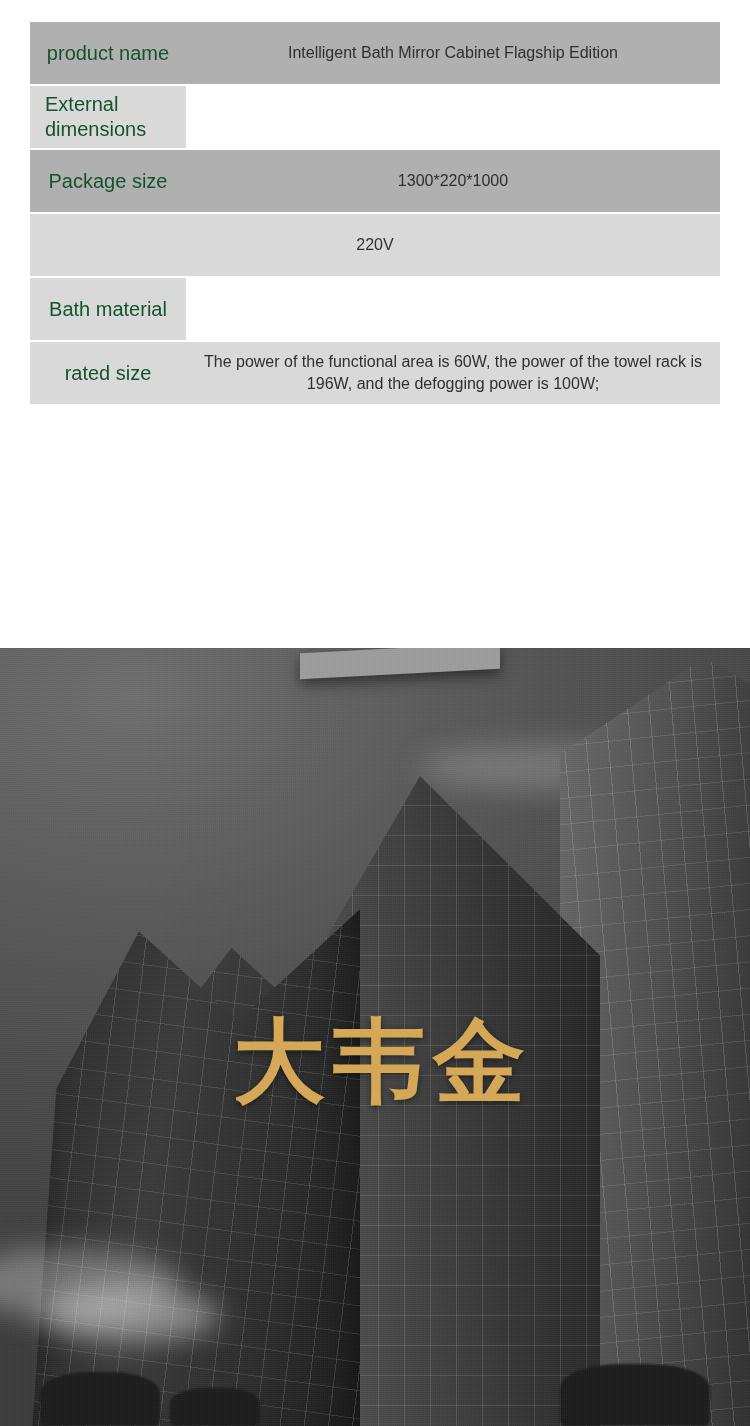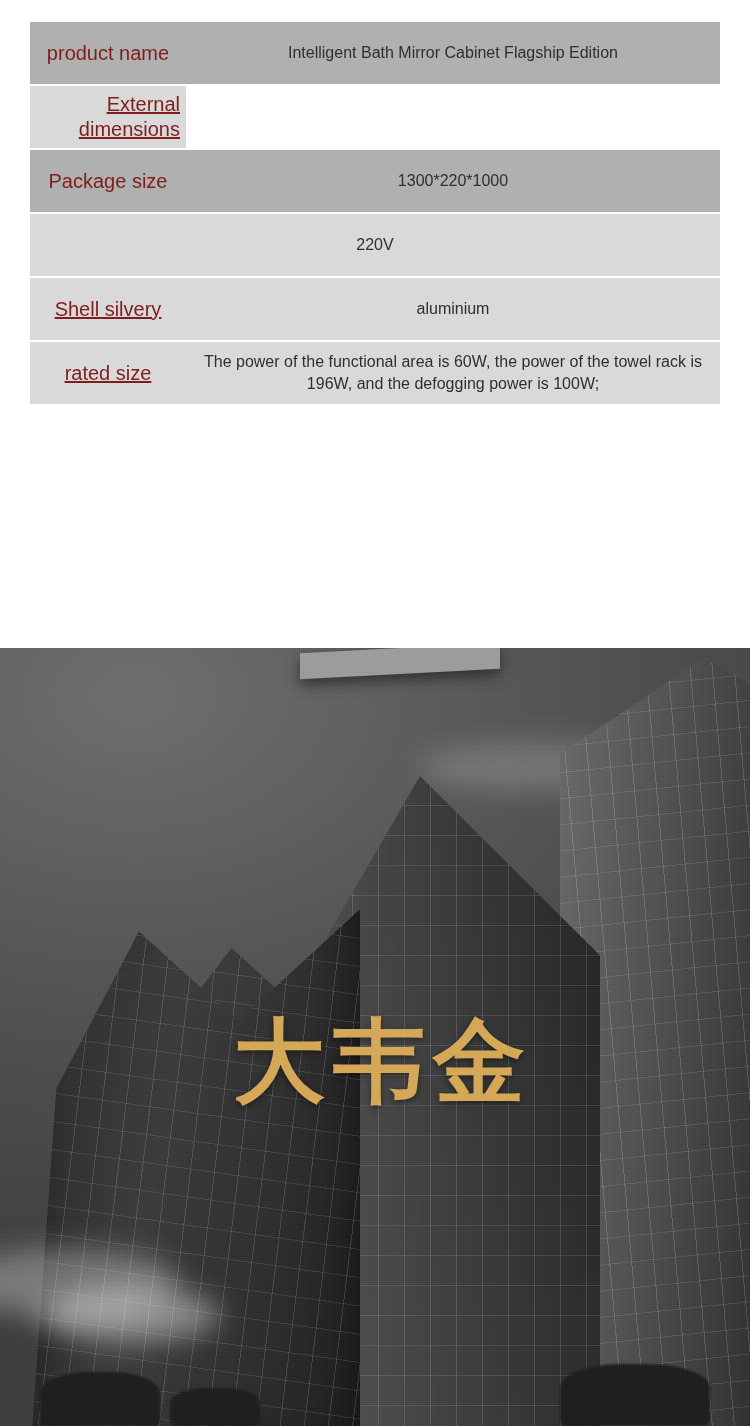--- a/index.html
+++ b/index.html
@@ -24,45 +24,45 @@
   }
   .spec-row {
     display: flex;
     width: 100%;
     margin-bottom: 2px;
   }
   .spec-label {
     width: 156px;
     min-width: 156px;
     box-sizing: border-box;
-    padding: 10px 6px;
+    padding: 10px 15px;
     font-size: 20px;
-    color: #7f1d1d;
-    text-align: right;
+    color: #14532d;
+    text-align: left;
     display: flex;
     align-items: center;
     justify-content: center;
     line-height: 1.25;
   }
   .spec-value {
     flex: 1;
     box-sizing: border-box;
     padding: 10px 16px;
     font-size: 16px;
     color: #2f2f2f;
     text-align: center;
     display: flex;
     align-items: center;
     justify-content: center;
     line-height: 1.35;
   }
   
   .shade-dark .spec-label { background: #b0b0b0; }
   .shade-dark .spec-value { background: #b0b0b0; }
-  .shade-light .spec-label { background: #d9d9d9; text-decoration: underline; }
+  .shade-light .spec-label { background: #d9d9d9; }
   .shade-light .spec-value { background: #d9d9d9; }
   .h-62 { height: 62px; }
 
   
   .hero {
     position: absolute;
     left: 0;
     top: 648px;
     width: 750px;
     height: 778px;
@@ -189,22 +189,21 @@
     <div class="spec-label">Package size</div>
     <div class="spec-value">1300*220*1000</div>
   </div>
 
   <div class="spec-row shade-light h-62">
     <div class="spec-value">220V</div>
   </div>
 
 
   <div class="spec-row shade-light h-62">
-    <div class="spec-label">Shell silvery</div>
-    <div class="spec-value">aluminium</div>
+    <div class="spec-label">Bath material</div>
   </div>
 
 
   <div class="spec-row shade-light h-62">
     <div class="spec-label">rated size</div>
     <div class="spec-value">The power of the functional area is 60W, the power of the towel rack is 196W, and the defogging power is 100W;</div>
   </div>
 
 </div>
 

